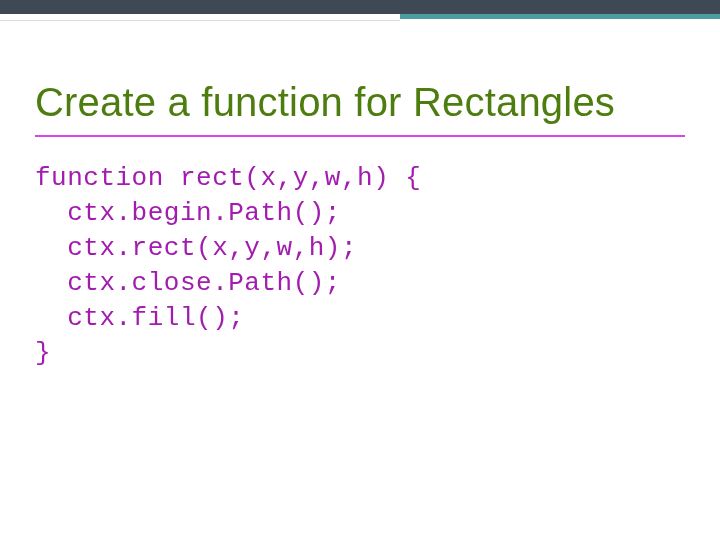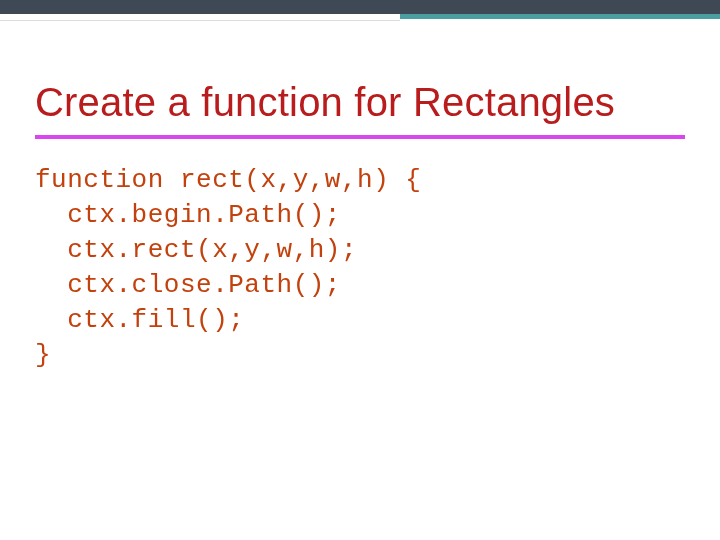--- a/index.html
+++ b/index.html
@@ -50,31 +50,31 @@
   }
   .content {
     position: absolute;
     top: 80px;
     left: 35px;
     right: 35px;
   }
   .title {
     font-family: "Trebuchet MS", "Lucida Sans Unicode", Arial, sans-serif;
     font-size: 40px;
-    color: #b91c1c;
+    color: #4d7c0f;
     letter-spacing: 0.2px;
-    border-bottom: 4px solid #d946ef;
+    border-bottom: 2px solid #d946ef;
     padding-bottom: 10px;
     margin: 0 0 24px 0;
     font-weight: normal;
   }
   .code {
     font-family: "Courier New", Courier, monospace;
     font-size: 26px;
-    color: #c2410c;
+    color: #a21caf;
     line-height: 1.35;
     letter-spacing: 0.5px;
     white-space: pre;
   }
 </style>
 </head>
 <body>
 
 <div class="slide">
   <div class="top-bar">

